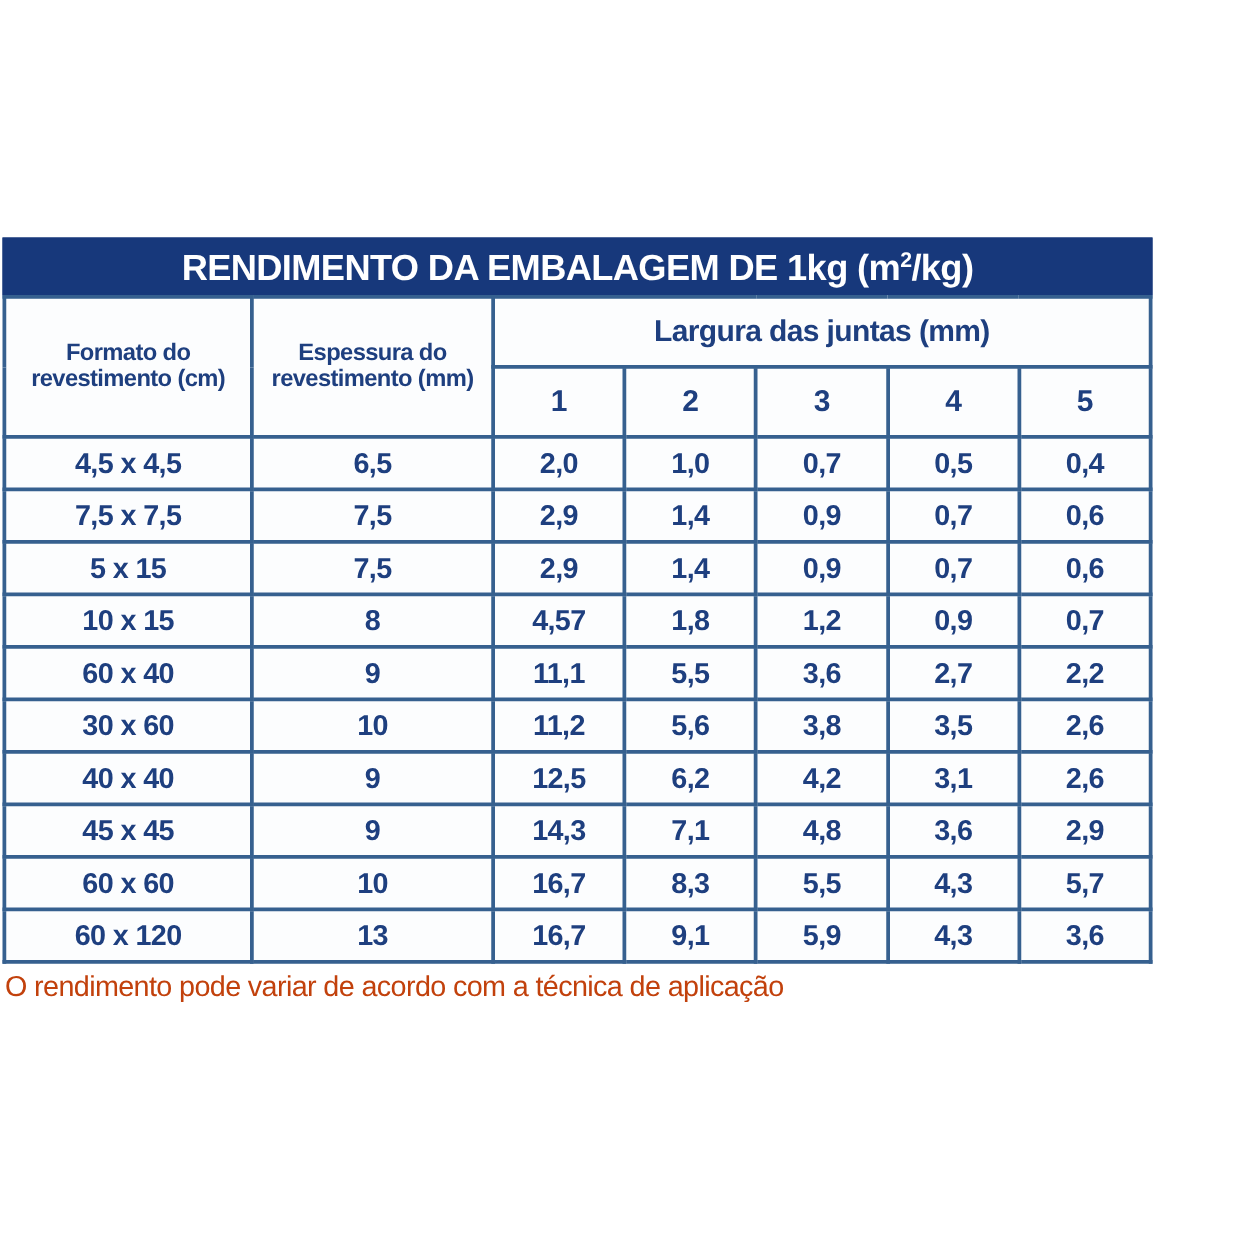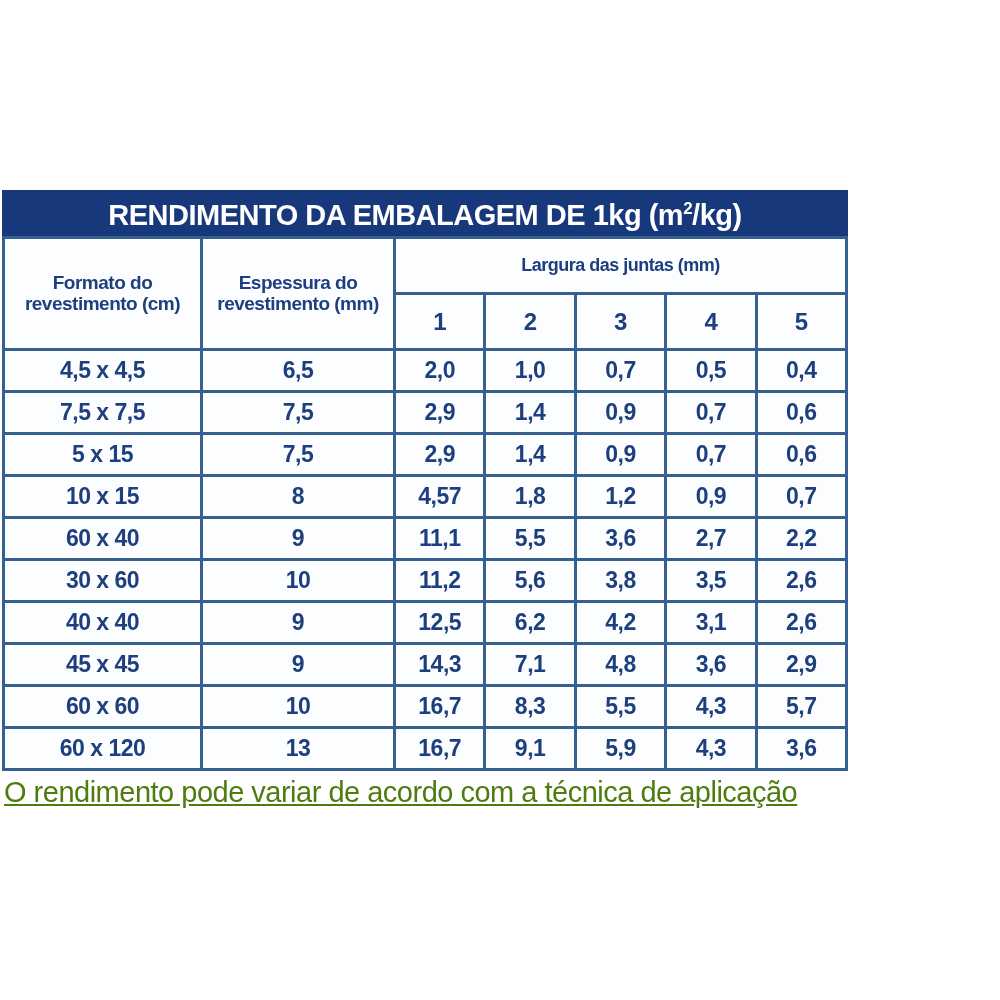--- a/index.html
+++ b/index.html
@@ -7,21 +7,21 @@
     width: 1000px; height: 1000px;
     background: #ffffff;
     font-family: "Liberation Sans", sans-serif;
     position: relative;
     overflow: hidden;
   }
   .table-container {
     position: absolute;
     left: 2px;
     top: 190px;
-    width: 846px;
+    width: 920px;
   }
   .title-bar {
     background: #17387b;
     color: #ffffff;
     font-weight: bold;
     font-size: 29px;
     letter-spacing: -0.5px;
     text-align: center;
     height: 46px;
     line-height: 46px;
@@ -42,39 +42,38 @@
     font-weight: bold;
     letter-spacing: -0.5px;
   }
   table.yield th.group-header {
     font-size: 19px;
     line-height: 1.08;
     height: 112px;
     padding: 2px 4px;
   }
   table.yield th.joints-header {
-    font-size: 18px;
+    font-size: 24px;
     height: 56px;
   }
   table.yield th.joint-width {
     font-size: 24px;
     height: 56px;
     font-weight: bold;
   }
   table.yield td {
     font-size: 23px;
     height: 42px;
   }
   .footnote {
     margin-top: 5px;
     padding-left: 2px;
-    font-size: 29px;
+    font-size: 23px;
     letter-spacing: -0.5px;
-    color: #4d7c0f;
-    text-decoration: underline;
+    color: #c2410c;
   }
 </style>
 </head>
 <body>
 
 <div class="table-container">
   <div class="title-bar">RENDIMENTO DA EMBALAGEM DE 1kg (m<sup>2</sup>/kg)</div>
 
   <table class="yield">
     <colgroup>

